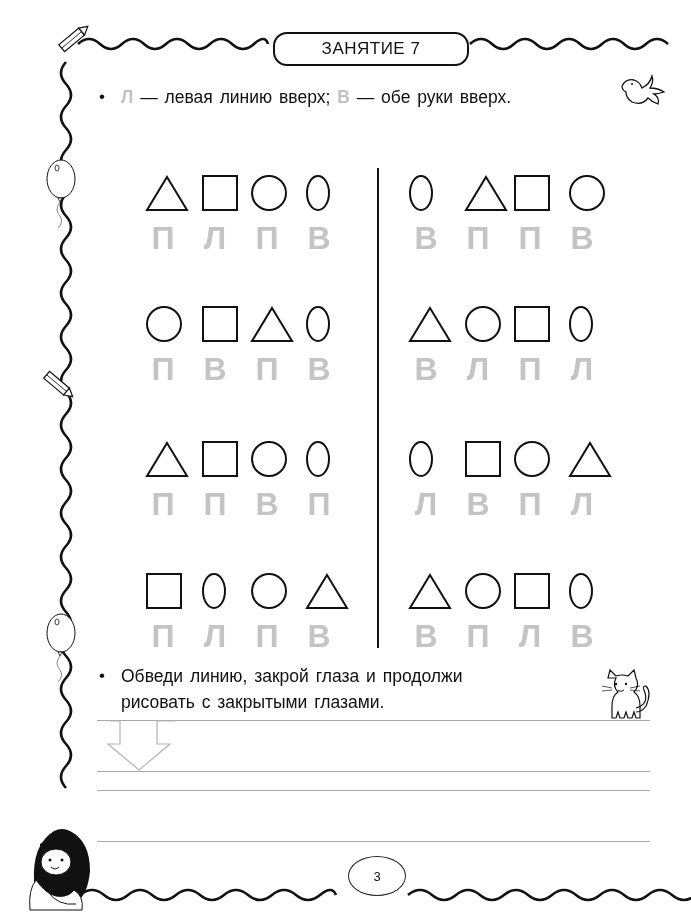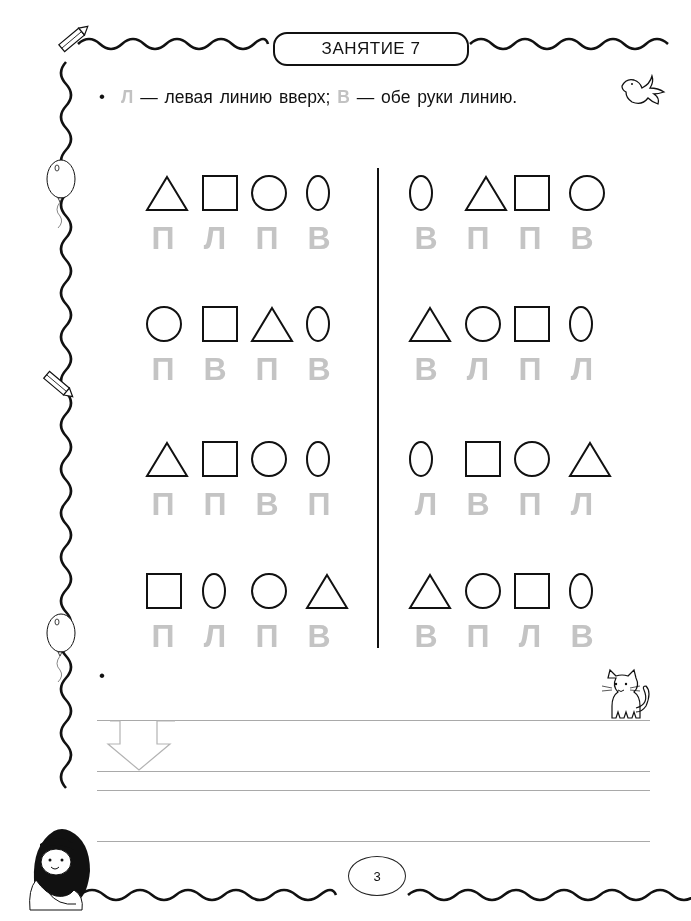--- a/index.html
+++ b/index.html
@@ -101,21 +101,21 @@
 </svg>
 
 <div class="lesson-title">ЗАНЯТИЕ 7</div>
 
 <div class="instr" style="left:121px; top:84px;">
   <span class="bullet">•</span>
   <span class="line">
     <span class="gray-letter">Л</span>
     <span>— левая линию вверх;</span>
     <span class="gray-letter">В</span>
-    <span>— обе руки линию.</span>
+    <span>— обе руки вверх.</span>
   </span>
 </div>
 
 <div class="divider"></div>
 
 <div id="groups">
     <div class="group" style="left: 145px; top: 174px;">
       <div class="shapes-row">
         <span class="shape" style="left: 0px;"><svg width="44" height="40">
             <polygon points="22,3 42,36 2,36" fill="none" stroke="#111" stroke-width="2"></polygon>
@@ -288,20 +288,22 @@
         <span class="letter" style="left: -2px;">В</span>
         <span class="letter" style="left: 50px;">П</span>
         <span class="letter" style="left: 102px;">Л</span>
         <span class="letter" style="left: 154px;">В</span>
       </div>
     </div>
   </div>
 
 <div class="instr" style="left:121px; top:663px;">
   <span class="bullet">•</span>
+  <span class="line">Обведи линию, закрой глаза и продолжи</span>
+  <span class="line">рисовать с закрытыми глазами.</span>
 </div>
 
 <div class="rule" style="top:720px;"></div>
 <div class="rule" style="top:771px;"></div>
 <div class="rule" style="top:790px;"></div>
 <div class="rule" style="top:841px;"></div>
 
 <svg class="layer" width="691" height="921" style="pointer-events:none;">
   <path d="M110,721 L120,721 L120,744 L108,744 L139,770 L170,744 L157,744 L157,721 L175,721" fill="none" stroke="#b3b3b3" stroke-width="1.2"></path>
 </svg>

